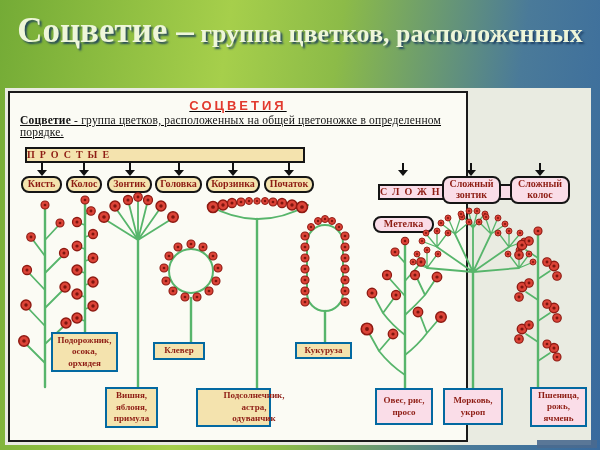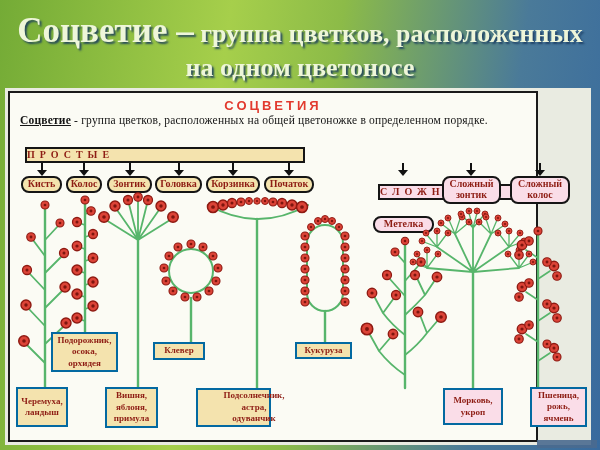--- a/index.html
+++ b/index.html
@@ -23,22 +23,22 @@
     text-shadow:2px 2px 2px rgba(23,56,95,.85);
   }
   .banner .line2 { margin-top:2px; }
 
   
   .poster-frame {
     position:absolute; left:5px; top:88px; width:586px; height:357px;
     background:#e9ebe1; padding:3px;
   }
   .poster {
-    position:relative; width:530px; height:351px;
-    border:2px solid #1a1a1a; background:#fbfbf4;
+    position:relative; width:460px; height:351px;
+    border:2px solid #1a1a1a; background:#fbfbf4;text-decoration:underline;
   }
   .poster-heading {
     margin-top:5px; text-align:center;
     font-family:"Liberation Sans", sans-serif;
     font-size:13px; font-weight:bold; letter-spacing:3px; color:#e23a2e;
   }
   .poster-def {
     margin-top:1px; padding:0 10px;
     font-size:11.5px; color:#141414; letter-spacing:.2px;
   }
@@ -83,21 +83,20 @@
 </style>
 </head>
 <body>
 
 <div class="slide">
 
   <header class="banner">
     <div class="line1">
       <span class="t-big">Соцветие –</span><span class="t-med"> группа цветков, расположенных</span>
     </div>
-    <div class="line2 t-med">на одном цветоносе</div>
   </header>
 
   <div class="poster-frame">
     <div class="poster">
 
       <div class="poster-heading">СОЦВЕТИЯ</div>
       <div class="poster-def">
         <span class="def-term">Соцветие</span><span> - группа цветков, расположенных на общей цветоножке в определенном порядке.</span>
       </div>
 
@@ -314,28 +313,28 @@
             <use href="#fl" transform="translate(537,251) scale(.8)"></use>
             <use href="#fl" transform="translate(547,264) scale(.8)"></use>
         </g>
       </svg>
 
       <div class="ex-box tan" style="left:41px;  top:239px; width:67px; height:40px;">Подорожник,
 осока,
 орхидея</div>
       <div class="ex-box tan" style="left:143px; top:249px; width:52px; height:18px;">Клевер</div>
       <div class="ex-box tan" style="left:285px; top:249px; width:57px; height:17px;">Кукуруза</div>
-      <div class="ex-box tan" style="left:6px;   top:294px; width:52px; height:40px;">Черемуха,
-ландыш</div>
       <div class="ex-box tan" style="left:95px;  top:294px; width:53px; height:41px;">Вишня,
 яблоня,
 примула</div>
       <div class="ex-box tan" style="left:186px; top:295px; width:75px; height:39px;padding-left:43px;">Подсолнечник,
 астра,
 одуванчик</div>
+      <div class="ex-box pink" style="left:365px; top:295px; width:58px; height:37px;">Овес, рис,
+просо</div>
       <div class="ex-box pink" style="left:433px; top:295px; width:60px; height:37px;">Морковь,
 укроп</div>
       <div class="ex-box pink" style="left:520px; top:294px; width:57px; height:40px;">Пшеница,
 рожь,
 ячмень</div>
 
     </div>
   </div>
 
   <div class="watermark-strip"></div>

